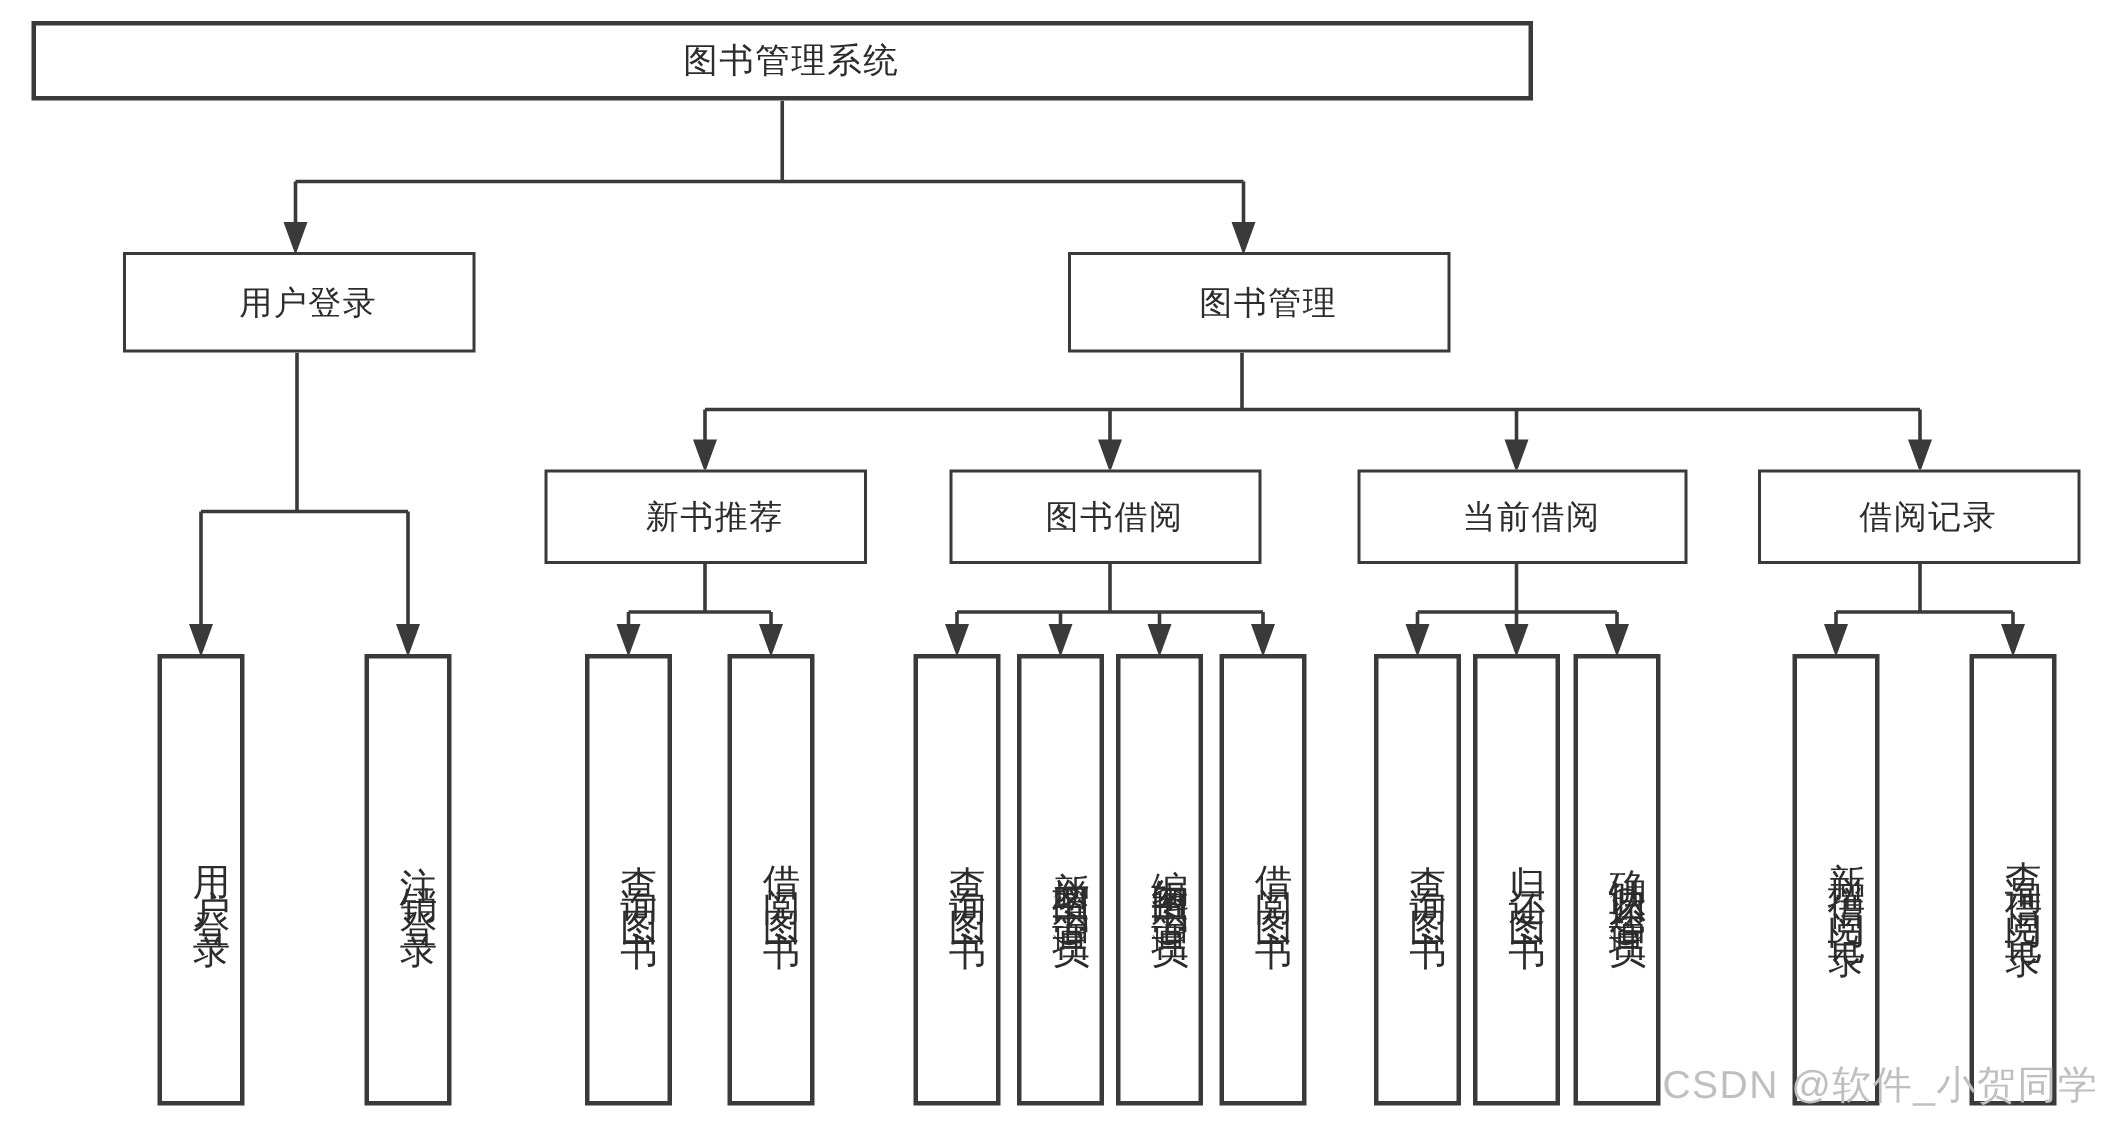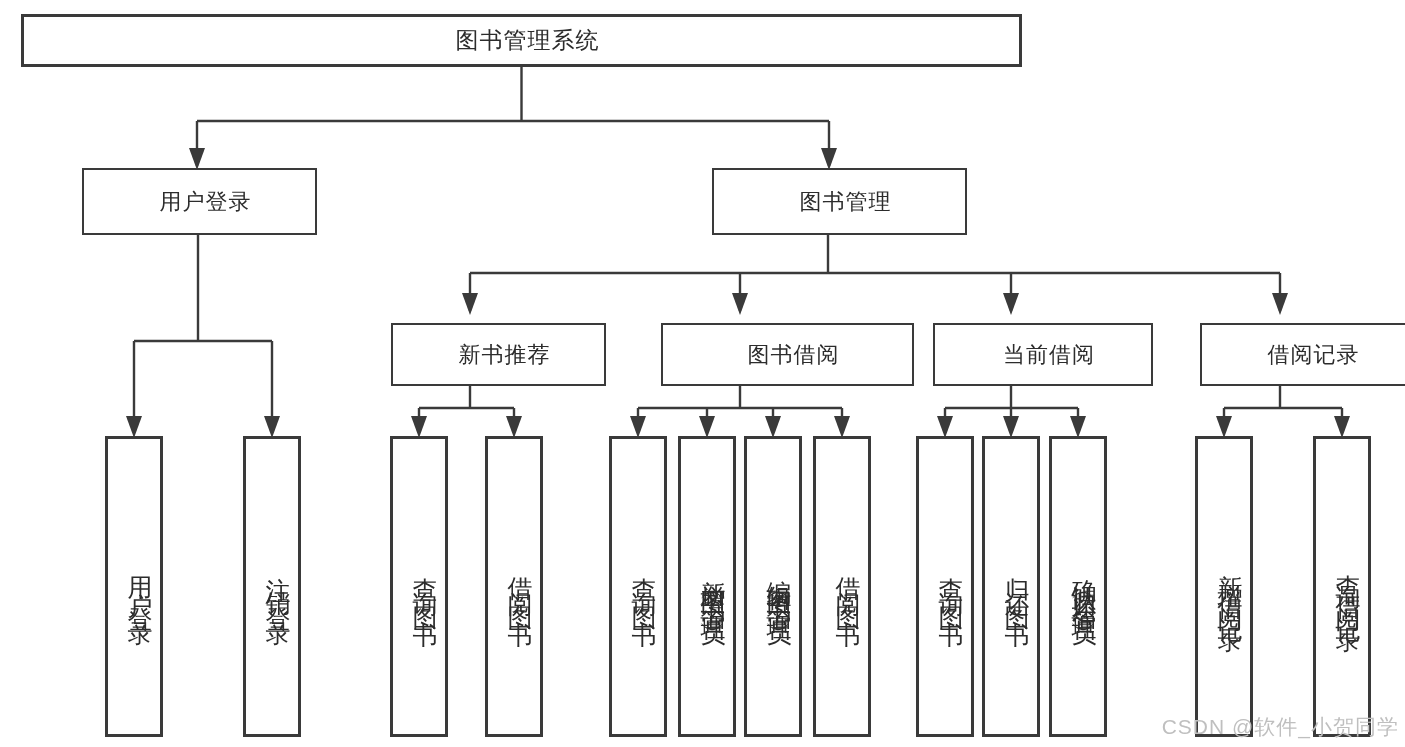--- a/index.html
+++ b/index.html
@@ -27,40 +27,40 @@
     align-items:center;
     justify-content:center;
     color:var(--text);
     font-size:22px;
     letter-spacing:1px;
     white-space:nowrap;
     padding-left:12px;
   }
   .root{left:21px;top:14px;width:1001px;height:53px;border-width:3px;font-size:23px;}
   .lvl2{top:168px;height:67px;}
-  .lvl3{top:323px;height:63px;margin-left:28px;}
+  .lvl3{top:313px;height:63px;}
   .leaf{
     top:436px;height:301px;width:58px;
     border-width:3px;
   }
   .vlabel{
     writing-mode:vertical-rl;
     text-orientation:mixed;
     font-size:25px;
     line-height:1;
     color:var(--text);
   }
   .pitch-wide{letter-spacing:15px;}
   .pitch-mid{letter-spacing:11px;}
   .pitch-tight{letter-spacing:6px;}
   .watermark{
     position:absolute;
     right:6px;
     bottom:6px;
-    font-size:21px;
+    font-size:26px;
     letter-spacing:1px;
     color:var(--watermark);
     z-index:10;
   }
 </style>
 </head>
 <body>
 
 <svg class="connectors" width="1405" height="747" viewBox="0 0 1405 747">
 
@@ -108,21 +108,21 @@
 <div class="node lvl2" style="left:82px;width:235px">
   <span>用户登录</span>
 </div>
 <div class="node lvl2" style="left:712px;width:255px">
   <span>图书管理</span>
 </div>
 
 <div class="node lvl3" style="left:363px;width:215px">
   <span>新书推荐</span>
 </div>
-<div class="node lvl3" style="left:633px;width:253px">
+<div class="node lvl3" style="left:633px;width:208px">
   <span>图书借阅</span>
 </div>
 <div class="node lvl3" style="left:905px;width:220px">
   <span>当前借阅</span>
 </div>
 <div class="node lvl3" style="left:1172px;width:215px">
   <span>借阅记录</span>
 </div>
 
 <div class="node leaf" style="left:105px">

